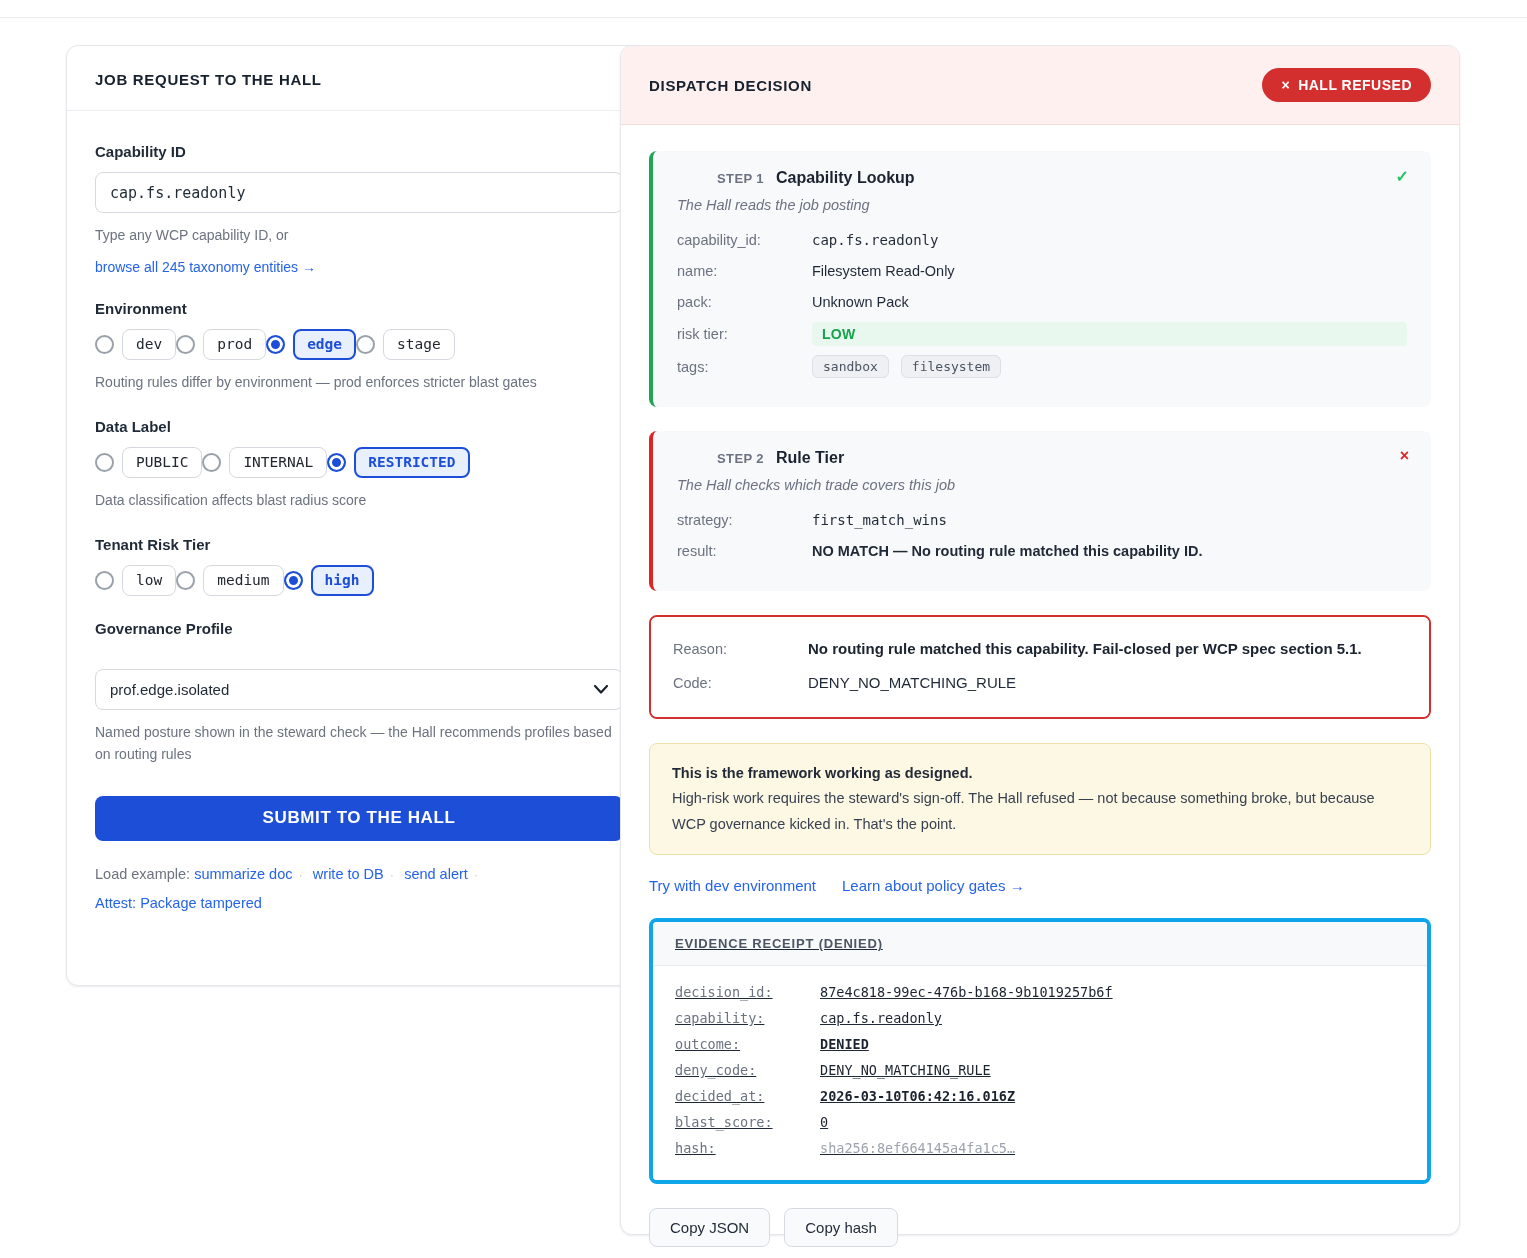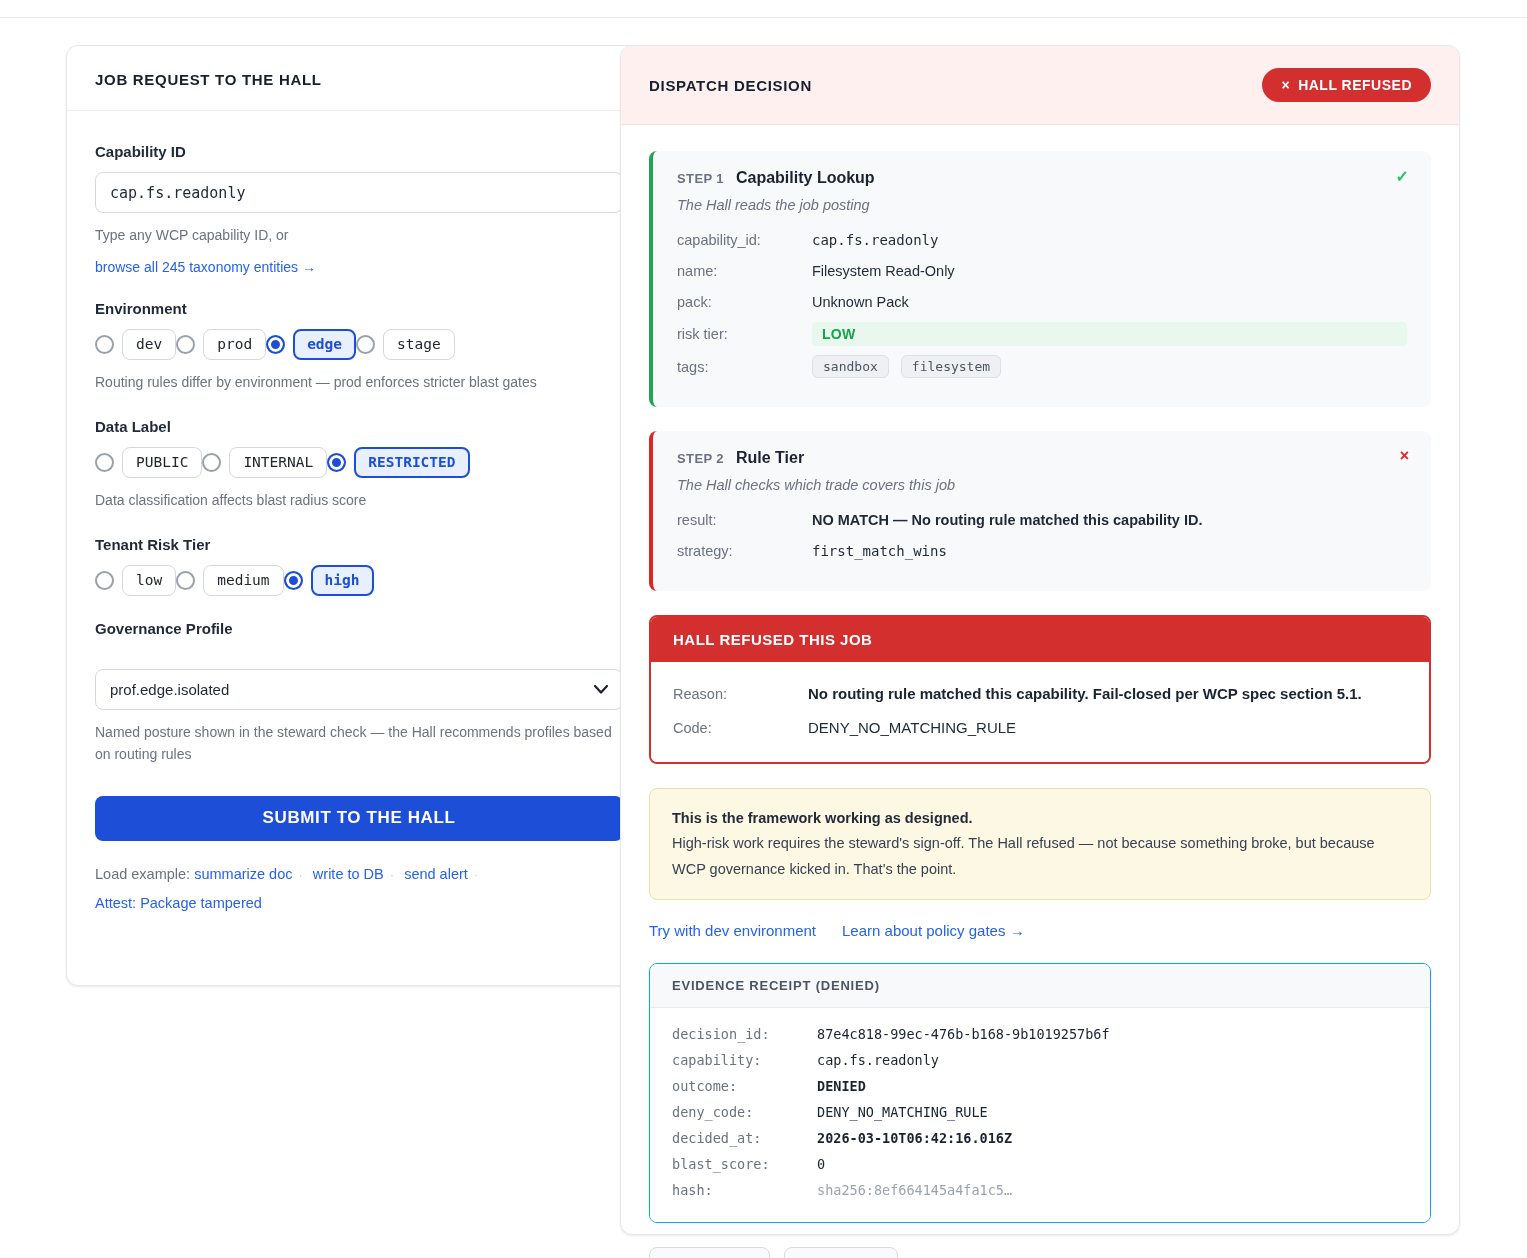--- a/index.html
+++ b/index.html
@@ -87,21 +87,21 @@
     background:#d32f2f; color:#fff; border-radius:999px; padding:9px 19px;
     font-size:14px; font-weight:bold; letter-spacing:.5px; display:flex; align-items:center; gap:8px;
   }
   .dec-body { padding:26px 28px; }
 
   .step-card {
     background:#f8f9fb; border-radius:8px; padding:18px 24px 20px; margin-bottom:24px; position:relative;
   }
   .step-card.ok { border-left:4px solid #23a455; }
   .step-card.fail { border-left:4px solid #e02424; }
-  .step-head { display:flex; align-items:baseline; gap:12px; }
+  .step-head { display:flex; align-items:baseline; gap:12px;margin-left:40px; }
   .step-no { font-size:13px; font-weight:bold; color:#6b7280; letter-spacing:.4px; }
   .step-title { font-size:16px; font-weight:bold; color:#1b2330; }
   .step-status { position:absolute; right:22px; top:16px; font-size:16px; font-weight:bold; }
   .step-status.ok { color:#22c55e; }
   .step-status.fail { color:#e02424; }
   .step-sub { font-style:italic; color:#6b7280; font-size:14.5px; margin:10px 0 16px; }
 
   .kv { display:flex; align-items:center; margin-bottom:9px; min-height:22px; }
   .kv .k { width:135px; flex-shrink:0; font-size:14.5px; color:#6b7280; }
   .kv .v { font-size:14.5px; color:#1f2937; }
@@ -127,21 +127,21 @@
 
   .note-box {
     background:#fdf8e4; border:1px solid #ecdfa7; border-radius:8px; padding:17px 22px; margin-bottom:22px;
     font-size:14.5px; line-height:1.75; color:#374151;
   }
   .note-title { font-weight:bold; color:#242b38; }
 
   .action-links { display:flex; gap:26px; margin:4px 0 24px; }
   .action-links a { font-size:15px; }
 
-  .receipt { border:1px solid #0ea5e9; border-radius:8px; overflow:hidden; margin-bottom:24px; }
+  .receipt { border:4px solid #0ea5e9; border-radius:8px; overflow:hidden; margin-bottom:24px;text-decoration:underline; }
   .receipt-head {
     background:#f8f9fa; border-bottom:1px solid #e8eaee; padding:14px 22px;
     font-size:13px; font-weight:bold; letter-spacing:.8px; color:#4b5563;
   }
   .receipt-body { padding:18px 22px 14px; background:#fff; }
   .rrow { display:flex; margin-bottom:10px; font-family:"DejaVu Sans Mono", monospace; font-size:13.5px; }
   .rrow .rk { width:145px; flex-shrink:0; color:#6b7280; }
   .rrow .rv { color:#1b2330; }
   .rrow .rv.bold { font-weight:bold; }
   .rrow .rv.dim { color:#9ca3af; }
@@ -289,31 +289,30 @@
 
     <div class="step-card fail">
       <span class="step-status fail">×</span>
       <div class="step-head">
         <span class="step-no">STEP 2</span>
         <span class="step-title">Rule Tier</span>
       </div>
       <div class="step-sub">The Hall checks which trade covers this job</div>
 
       <div class="kv">
+        <span class="k">strategy:</span>
+        <span class="v mono">first_match_wins</span>
+      </div>
+      <div class="kv">
         <span class="k">result:</span>
         <span class="v v-red">NO MATCH — No routing rule matched this capability ID.</span>
       </div>
-      <div class="kv">
-        <span class="k">strategy:</span>
-        <span class="v mono">first_match_wins</span>
-      </div>
     </div>
 
     <div class="refused-box">
-      <div class="refused-box-head">HALL REFUSED THIS JOB</div>
       <div class="refused-box-body">
         <div class="kv">
           <span class="k">Reason:</span>
           <span class="v reason-v">No routing rule matched this capability. Fail-closed per WCP spec section 5.1.</span>
         </div>
         <div class="kv">
           <span class="k">Code:</span>
           <span class="v code-v">DENY_NO_MATCHING_RULE</span>
         </div>
       </div>

